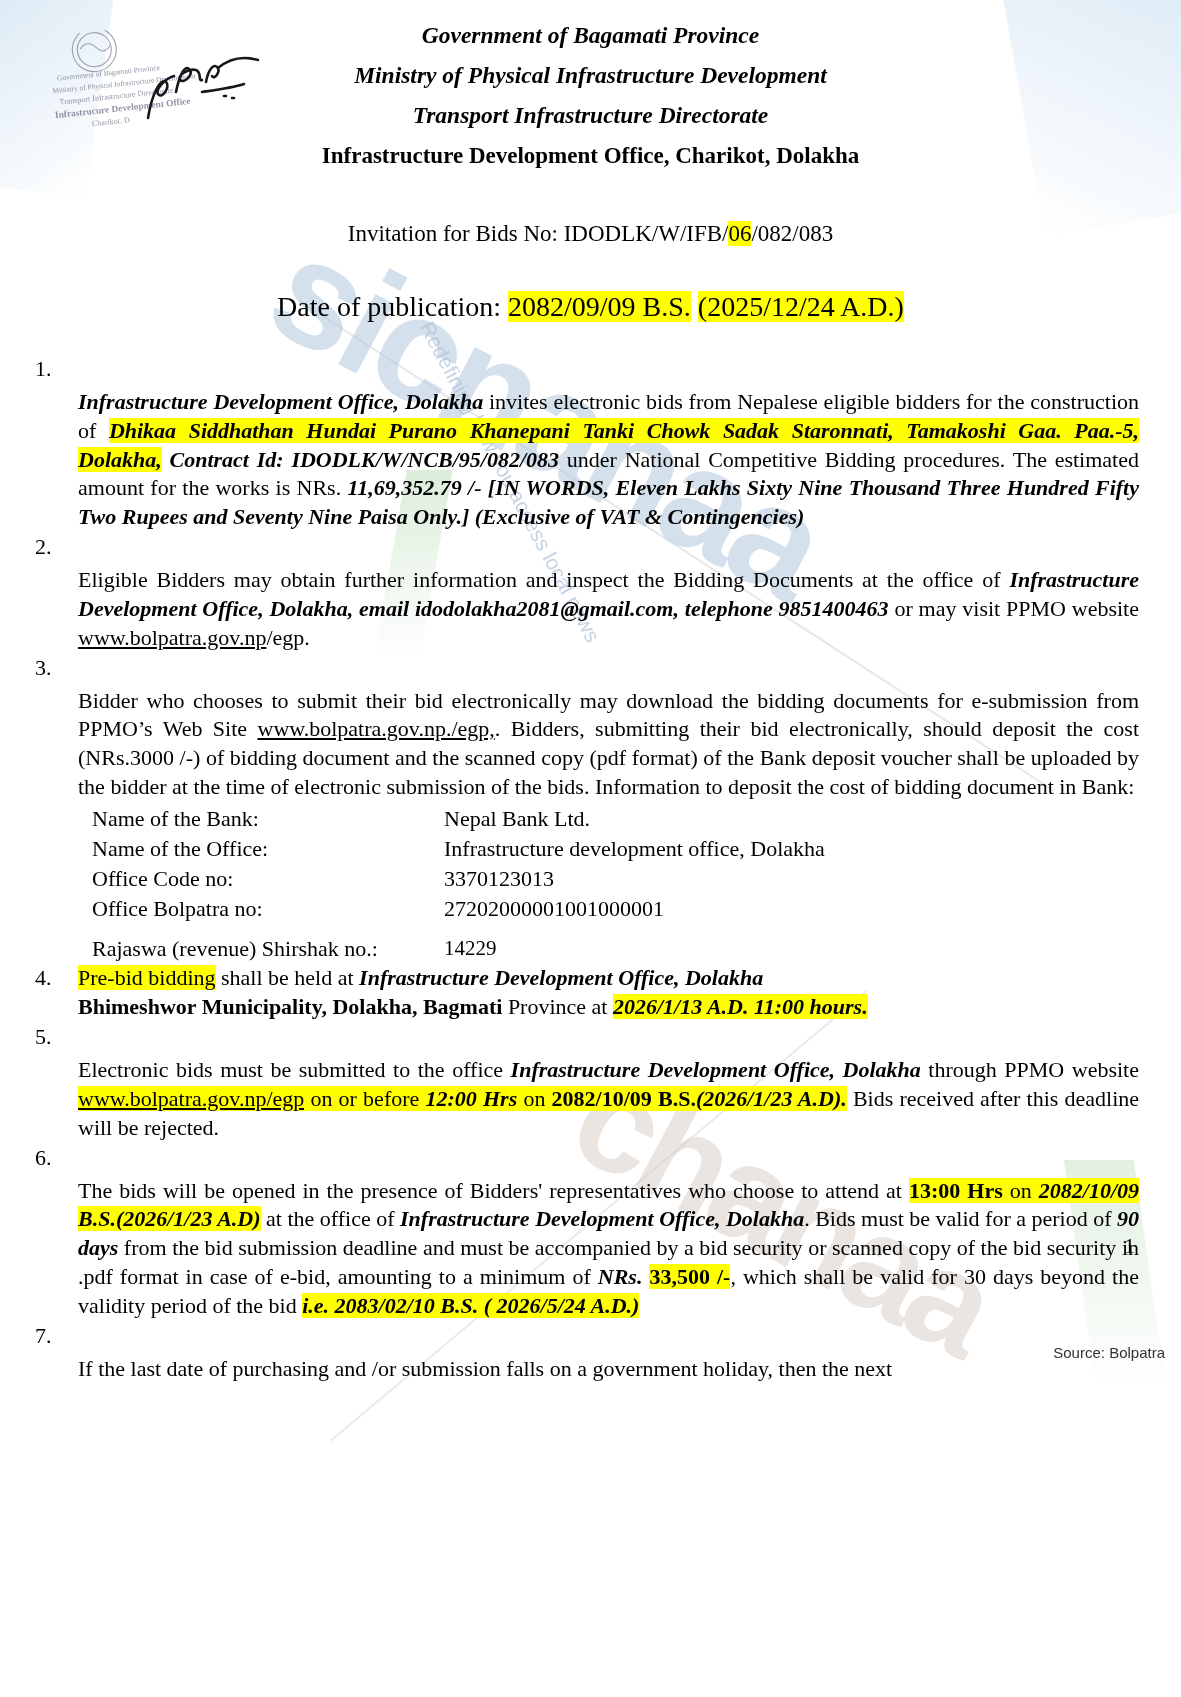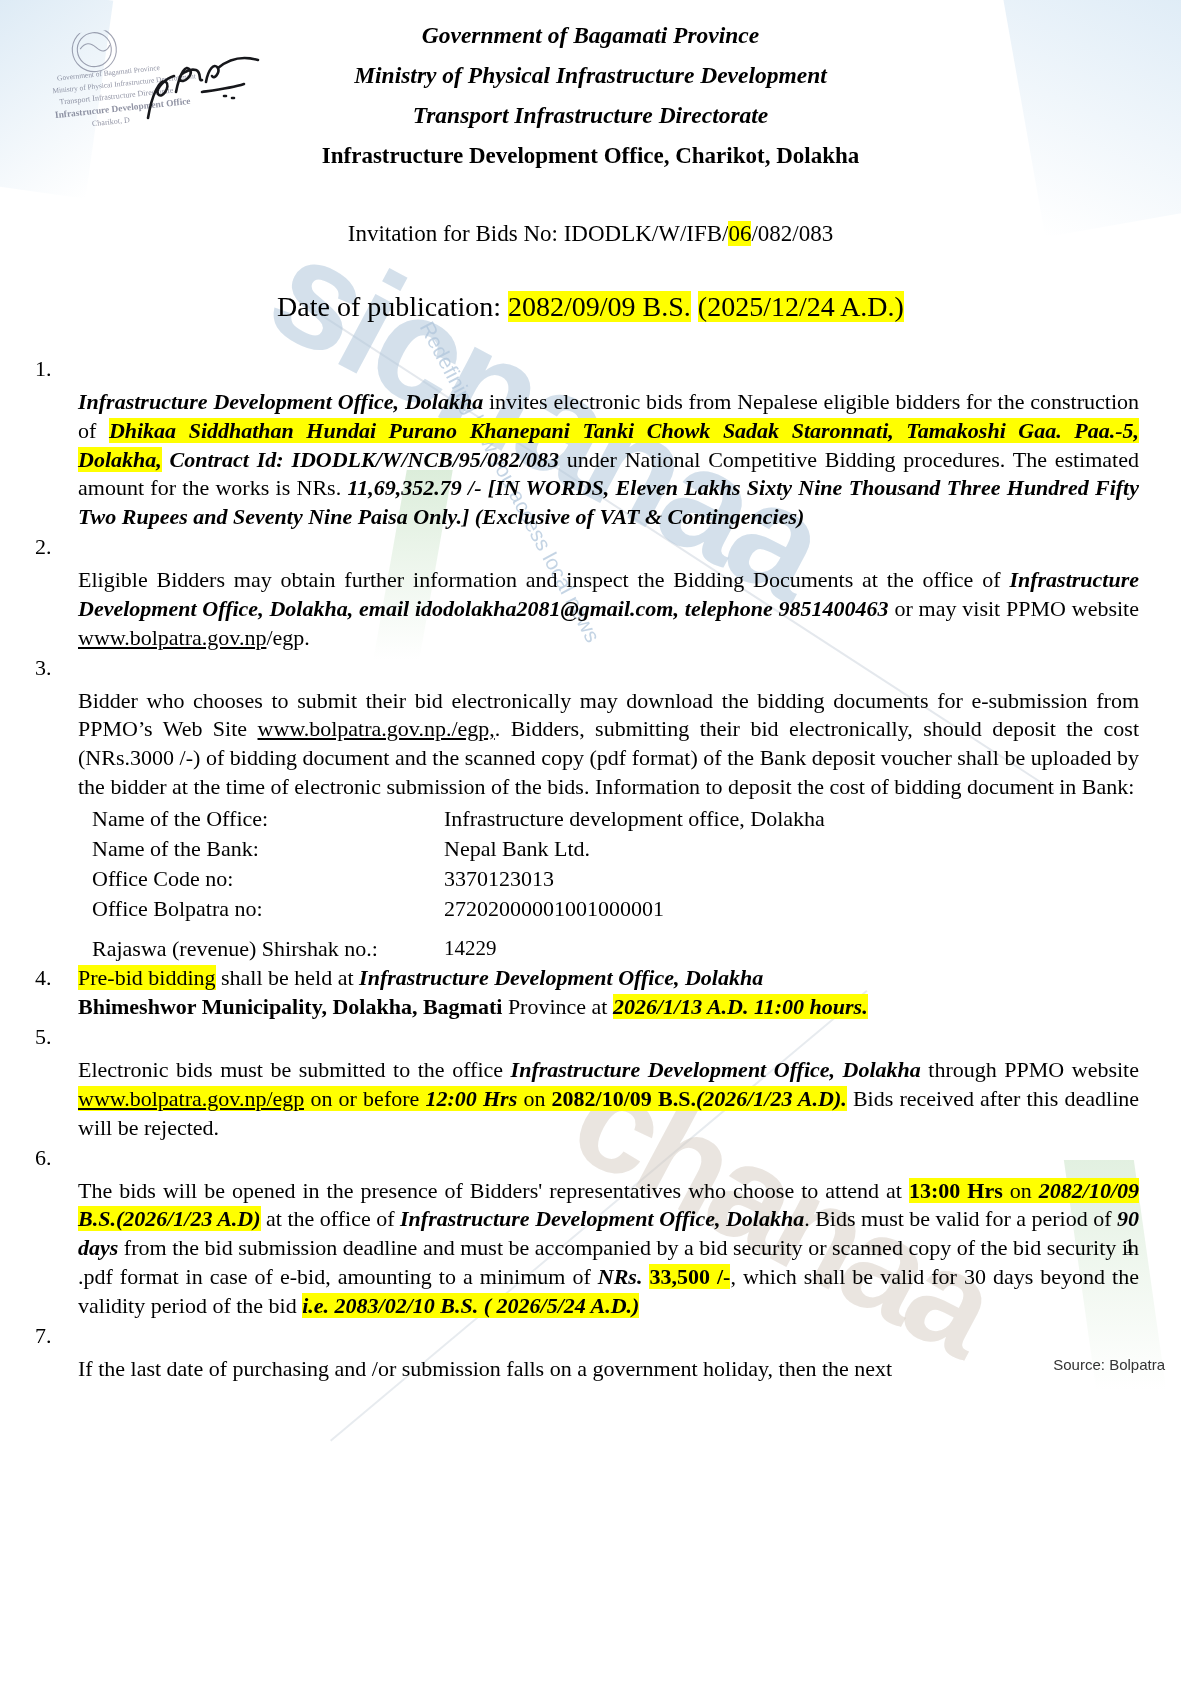--- a/index.html
+++ b/index.html
@@ -205,21 +205,21 @@
   
   .page-number {
     position: absolute;
     right: 46px;
     bottom: 124px;
     font-size: 22px;
   }
   .source {
     position: absolute;
     right: 16px;
-    bottom: 10px;
+    bottom: 22px;
     font-family: "Liberation Sans", sans-serif;
     font-size: 15px;
     color: #333;
   }
   .content-layer { position: relative; z-index: 2; }
 </style>
 </head>
 <body>
 
 <div class="page">
@@ -292,26 +292,26 @@
         <div class="body j"><span>Eligible Bidders may obtain further information and inspect the Bidding Documents at the office of </span><span class="bi">Infrastructure Development Office, Dolakha, email idodolakha2081@gmail.com, telephone 9851400463</span><span> or may visit PPMO website </span><span class="ul">www.bolpatra.gov.np</span><span>/egp.</span></div>
       </div>
 
       <div class="clause">
         <div class="num">3.</div>
         <div class="body j">
           <span>Bidder who chooses to submit their bid electronically may download the bidding documents for e-submission from PPMO’s Web Site </span><span class="ul">www.bolpatra.gov.np./egp,</span><span>. Bidders, submitting their bid electronically, should deposit the cost (NRs.3000 /-) of bidding document and the scanned copy (pdf format) of the Bank deposit voucher shall be uploaded by the bidder at the time of electronic submission of the bids. Information to deposit the cost of bidding document in Bank:</span>
           <table class="bank-table">
             <tbody>
               <tr>
+                <td class="k">Name of the Bank:</td>
+                <td>Nepal Bank Ltd.</td>
+              </tr>
+              <tr>
                 <td class="k">Name of the Office:</td>
                 <td>Infrastructure development office, Dolakha</td>
-              </tr>
-              <tr>
-                <td class="k">Name of the Bank:</td>
-                <td>Nepal Bank Ltd.</td>
               </tr>
               <tr>
                 <td class="k">Office Code no:</td>
                 <td>3370123013</td>
               </tr>
               <tr>
                 <td class="k">Office Bolpatra no:</td>
                 <td>27202000001001000001</td>
               </tr>
               <tr class="spaced">

